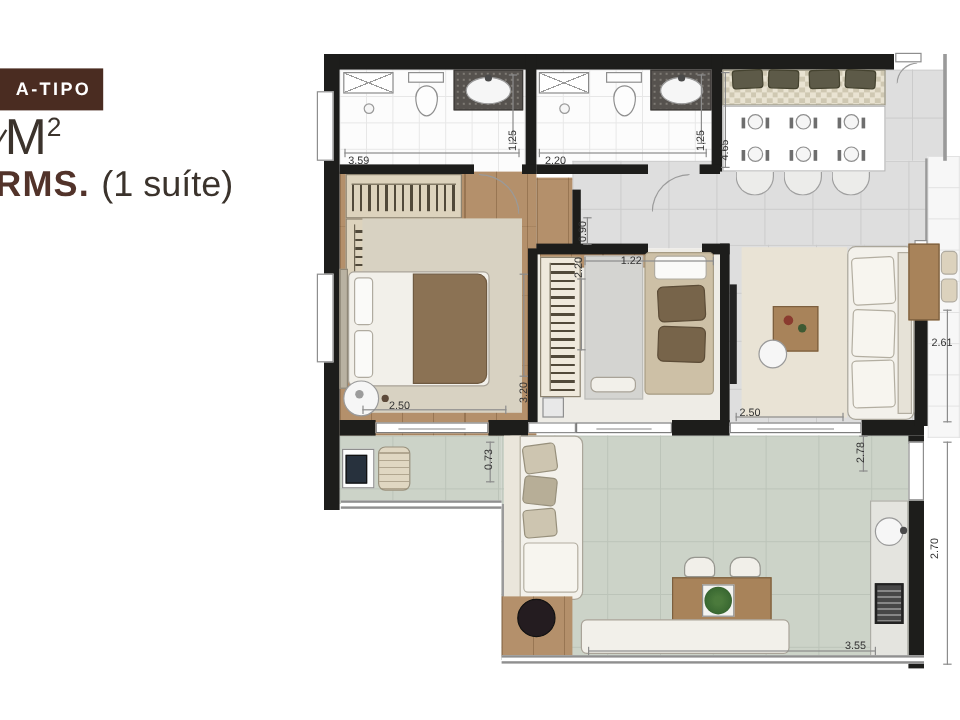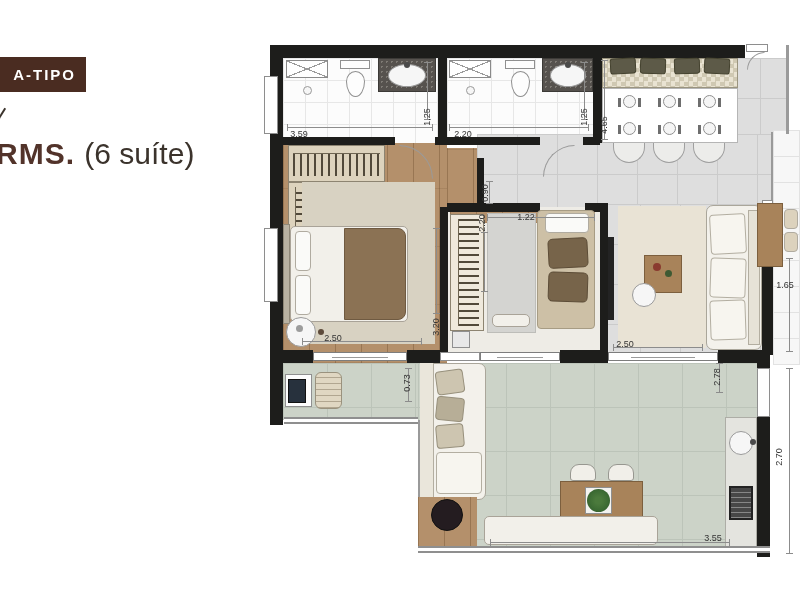--- a/index.html
+++ b/index.html
@@ -71,23 +71,26 @@
   .dlv:before,.dlv:after{content:"";position:absolute;left:-3px;height:1px;width:7px;background:#8c8c8c;}
   .dlv:before{top:0}.dlv:after{bottom:0}
 </style>
 </head>
 <body>
 
 <div id="stage">
 
   <div class="abs badge" style="left:-30px;top:57px;width:116px;height:35px;">A-TIPO</div>
   <div class="abs cutstroke" style="left:-7px;top:114px;"></div>
+  <div class="abs m2" style="left:4px;top:90px;">
+    <span>M</span><sup>2</sup>
+  </div>
   <div class="abs rooms" style="left:-4px;top:137px;">
     <span>RMS.</span>
-    <span class="suite">(6 suíte)</span>
+    <span class="suite">(1 suíte)</span>
   </div>
 
   <div class="abs tile-white" style="left:283px;top:58px;width:155px;height:85px;"></div>
   <div class="abs tile-white" style="left:447px;top:58px;width:146px;height:85px;"></div>
   <div class="abs tile-gray" style="left:600px;top:58px;width:188px;height:76px;"></div>
   <div class="abs tile-gray" style="left:477px;top:134px;width:296px;height:73px;"></div>
   <div class="abs tile-gray" style="left:600px;top:204px;width:173px;height:151px;"></div>
   <div class="abs wood" style="left:283px;top:143px;width:164px;height:220px;"></div>
   <div class="abs wood" style="left:447px;top:148px;width:30px;height:60px;"></div>
   <div class="abs" style="left:447px;top:207px;width:153px;height:148px;background:#eeece6;"></div>
@@ -254,19 +257,19 @@
   <div class="abs dim v" style="left:412px;top:112px;">1.25</div>
   <div class="abs dim" style="left:448px;top:129px;">2.20</div>
   <div class="abs dim v" style="left:569px;top:112px;">1.25</div>
   <div class="abs dim v" style="left:589px;top:120px;">4.65</div>
   <div class="abs dim v" style="left:470px;top:188px;">0.90</div>
   <div class="abs dim v" style="left:467px;top:218px;">2.20</div>
   <div class="abs dim" style="left:511px;top:212px;">1.22</div>
   <div class="abs dim" style="left:318px;top:333px;">2.50</div>
   <div class="abs dim v" style="left:421px;top:322px;">3.20</div>
   <div class="abs dim" style="left:610px;top:339px;">2.50</div>
-  <div class="abs dim" style="left:770px;top:280px;">1.65</div>
+  <div class="abs dim" style="left:770px;top:280px;">2.61</div>
   <div class="abs dim v" style="left:392px;top:378px;">0.73</div>
   <div class="abs dim v" style="left:702px;top:372px;">2.78</div>
   <div class="abs dim v" style="left:764px;top:452px;">2.70</div>
   <div class="abs dim" style="left:698px;top:533px;">3.55</div>
 
 </div>
 
 </body></html>

